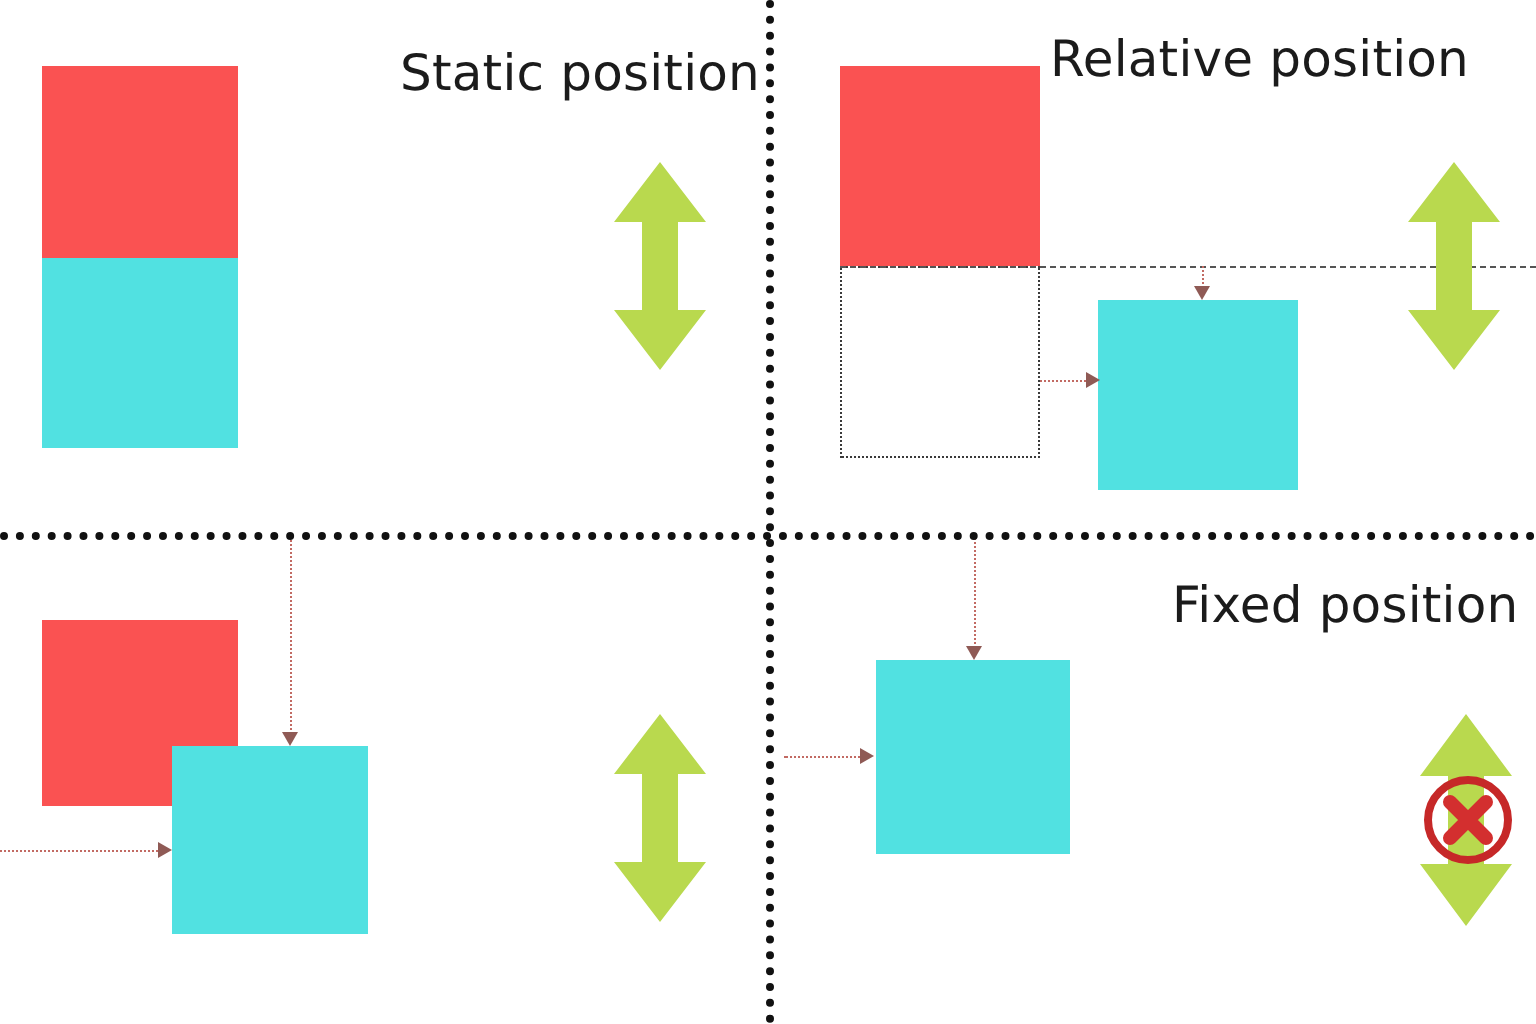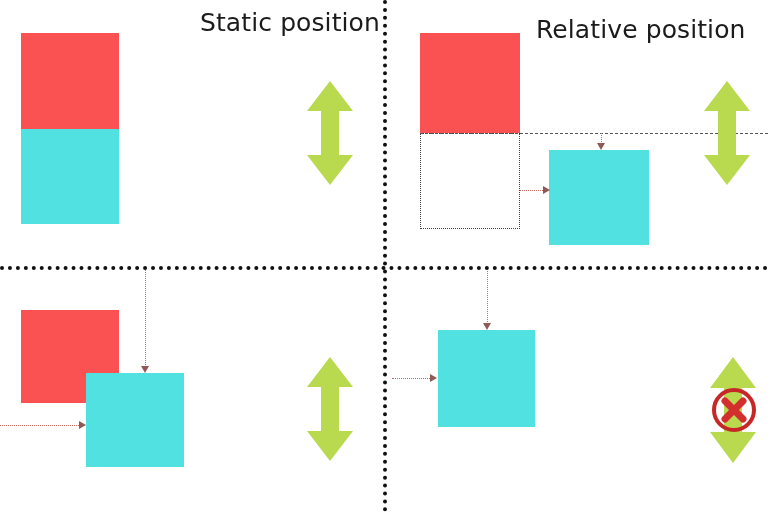--- a/index.html
+++ b/index.html
@@ -37,22 +37,22 @@
   
   .title {
     position: absolute;
     font-size: 25px;
     line-height: 1;
     color: #1b1b1b;
     letter-spacing: 0.1px;
     white-space: nowrap;
     font-weight: 400;
   }
-  #title-static   { left: 200px; top: 10px; }
-  #title-relative { left: 536px; top: 17px; }
+  #title-static   { left: 200px; top: 24px; }
+  #title-relative { left: 525px; top: 17px; }
   #title-absolute { left: 168px; top: 290px; }
   #title-fixed    { left: 586px; top: 290px; }
 
   
   .block {
     position: absolute;
     box-sizing: border-box;
   }
   .block.red  { background: #fa5252; }
   .block.cyan { background: #51e1e1; }
@@ -195,20 +195,21 @@
     <polygon points="24,0 47,30 33,30 33,74 47,74 24,104 1,74 15,74 15,30 1,30" fill="#b9d94e"></polygon>
   </svg>
 
   <div class="block cyan" id="q4-cyan"></div>
 
   <div class="conn-v" id="q4-conn-v"></div>
   <div class="arrow-head down" id="q4-arrow-v"></div>
   <div class="conn-h" id="q4-conn-h"></div>
   <div class="arrow-head right" id="q4-arrow-h"></div>
 
+  <div class="title" id="title-fixed">Fixed position</div>
 
   <svg class="dbl-arrow" id="arrow-q4" viewBox="0 0 48 106">
     <polygon points="24,0 47,31 33,31 33,75 47,75 24,106 1,75 15,75 15,31 1,31" fill="#b9d94e"></polygon>
   </svg>
 
   <svg id="no-move-badge" viewBox="0 0 48 48">
     <circle cx="24" cy="24" r="20" fill="none" stroke="#c62828" stroke-width="4"></circle>
     <path d="M15 15 L33 33 M33 15 L15 33" stroke="#d32f2f" stroke-width="7" stroke-linecap="round"></path>
   </svg>
 

